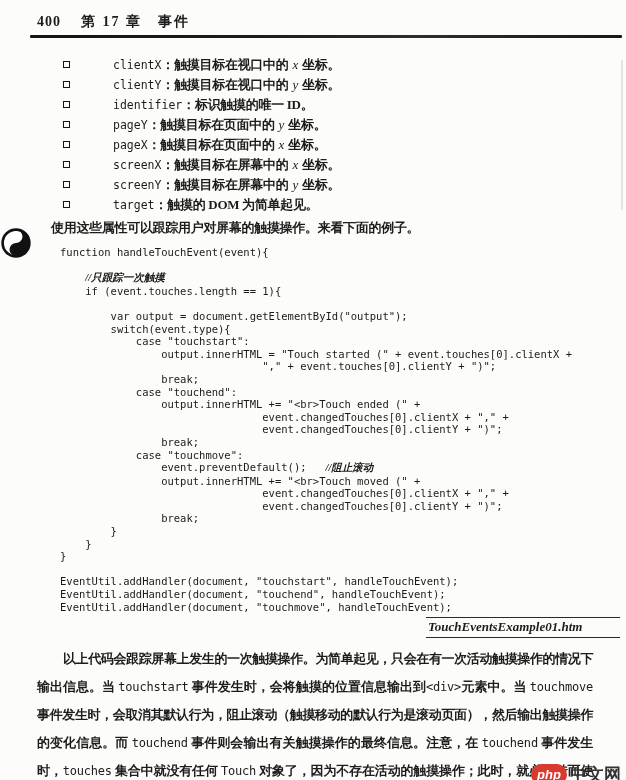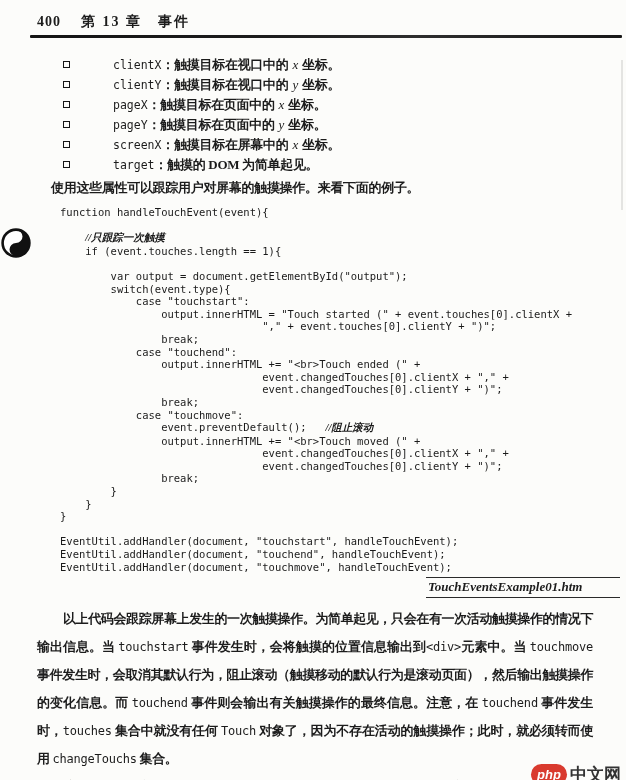--- a/index.html
+++ b/index.html
@@ -98,39 +98,45 @@
     background:#9a9a9a; opacity:.25;
   }
 </style>
 </head>
 <body>
 
 <div class="page">
 
   <div class="header-row">
     <span class="page-number">400</span>
-    <span class="chapter-title">第 13 章　事件</span>
+    <span class="chapter-title">第 17 章　事件</span>
   </div>
   <div class="header-rule"></div>
 
   <ul class="prop-list">
     <li>
       <span class="sq-bullet"></span><code class="prop-code">clientX</code><span class="cn">：</span><span class="cn">触摸目标在视口中的 </span><span class="var-i">x</span><span class="cn"> 坐标。</span>
     </li>
     <li>
       <span class="sq-bullet"></span><code class="prop-code">clientY</code><span class="cn">：</span><span class="cn">触摸目标在视口中的 </span><span class="var-i">y</span><span class="cn"> 坐标。</span>
     </li>
     <li>
-      <span class="sq-bullet"></span><code class="prop-code">pageX</code><span class="cn">：</span><span class="cn">触摸目标在页面中的 </span><span class="var-i">x</span><span class="cn"> 坐标。</span>
+      <span class="sq-bullet"></span><code class="prop-code">identifier</code><span class="cn">：</span><span class="cn">标识触摸的唯一 ID。</span><span class="var-i"></span><span class="cn"></span>
     </li>
     <li>
       <span class="sq-bullet"></span><code class="prop-code">pageY</code><span class="cn">：</span><span class="cn">触摸目标在页面中的 </span><span class="var-i">y</span><span class="cn"> 坐标。</span>
     </li>
     <li>
+      <span class="sq-bullet"></span><code class="prop-code">pageX</code><span class="cn">：</span><span class="cn">触摸目标在页面中的 </span><span class="var-i">x</span><span class="cn"> 坐标。</span>
+    </li>
+    <li>
       <span class="sq-bullet"></span><code class="prop-code">screenX</code><span class="cn">：</span><span class="cn">触摸目标在屏幕中的 </span><span class="var-i">x</span><span class="cn"> 坐标。</span>
+    </li>
+    <li>
+      <span class="sq-bullet"></span><code class="prop-code">screenY</code><span class="cn">：</span><span class="cn">触摸目标在屏幕中的 </span><span class="var-i">y</span><span class="cn"> 坐标。</span>
     </li>
     <li>
       <span class="sq-bullet"></span><code class="prop-code">target</code><span class="cn">：</span><span class="cn">触摸的 DOM 为简单起见。</span><span class="var-i"></span><span class="cn"></span>
     </li>
   </ul>
 
   <p class="intro">使用这些属性可以跟踪用户对屏幕的触摸操作。来看下面的例子。</p>
 
   <pre class="code">function handleTouchEvent(event){
 

